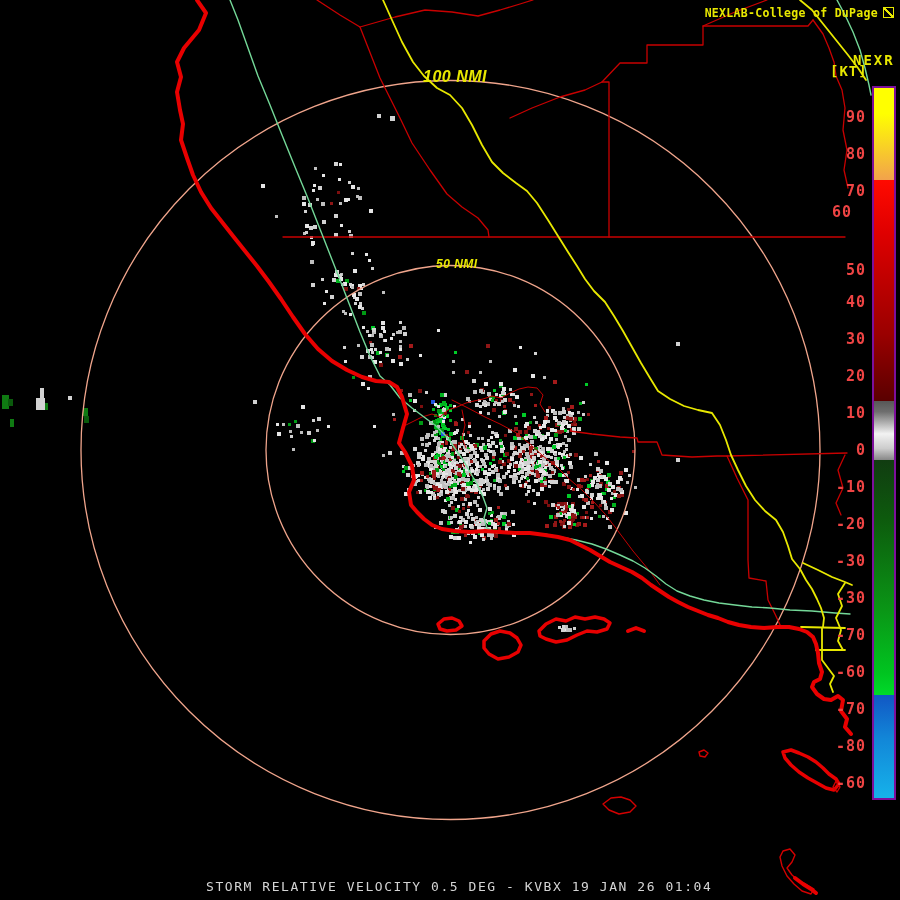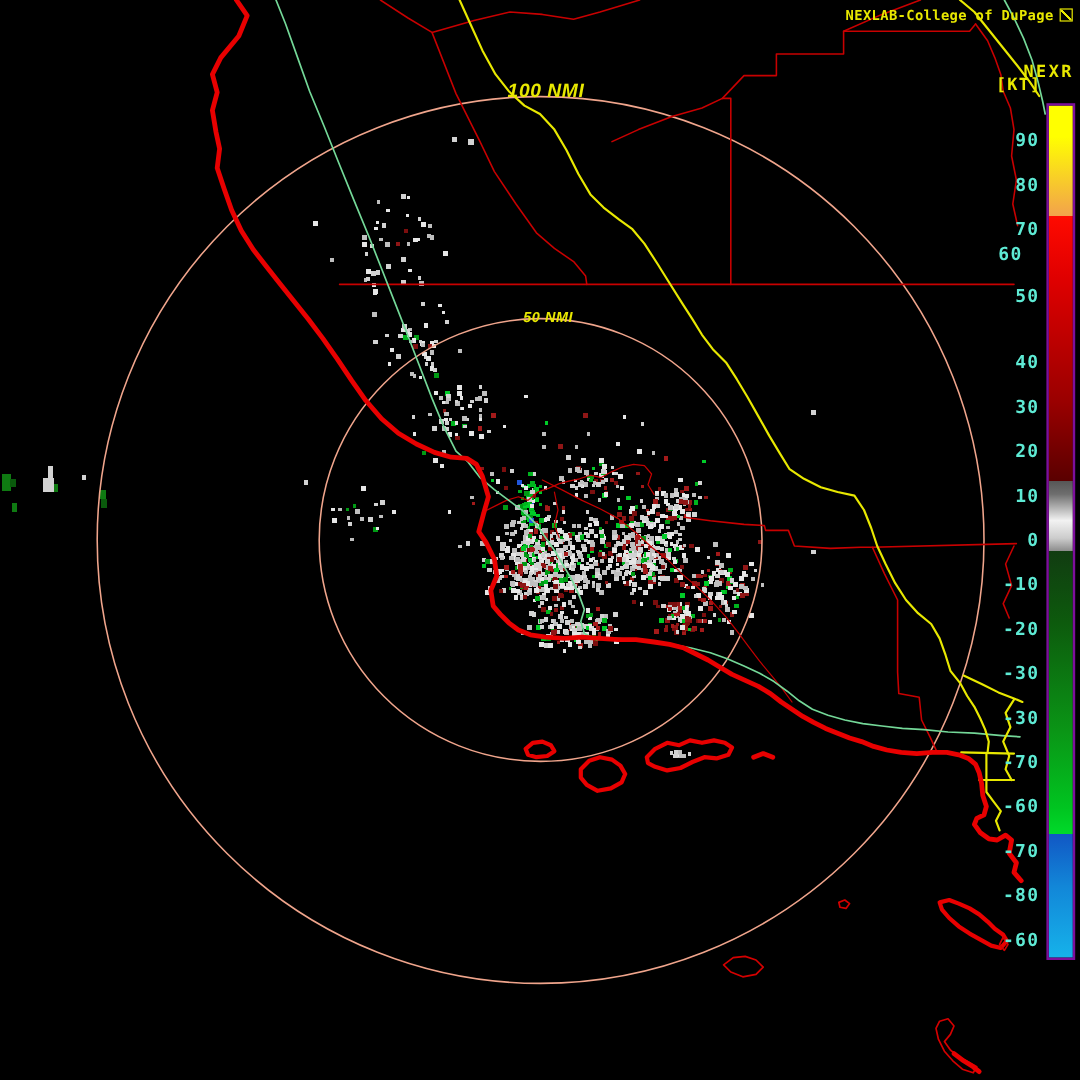--- a/index.html
+++ b/index.html
@@ -9,21 +9,21 @@
   .lbl{position:absolute;color:#e8e800;white-space:pre;}
   #title{top:6px;right:6px;font-size:11.5px;font-weight:bold;letter-spacing:.3px;}
   .logo{display:inline-block;width:9px;height:9px;border:1px solid #e8e800;margin-left:5px;
         vertical-align:-1px;background:linear-gradient(45deg,transparent 42%,#e8e800 42%,#e8e800 58%,transparent 58%);}
   #nexr{top:52px;left:853px;font-size:14px;font-weight:bold;letter-spacing:2px;}
   #kt{top:63px;left:830px;font-size:14px;font-weight:bold;letter-spacing:1px;}
   #ring100{top:68px;left:423px;font-family:"Liberation Sans",sans-serif;font-style:italic;font-weight:bold;font-size:16px;letter-spacing:.5px;}
   #ring50{top:257px;left:436px;font-family:"Liberation Sans",sans-serif;font-style:italic;font-weight:bold;font-size:12px;letter-spacing:.5px;text-align:right;}
   #caption{top:879px;left:206px;color:#d4d4d4;font-size:13px;letter-spacing:1.55px;}
   #cbar{position:absolute;left:872px;top:86px;width:20px;height:710px;border:2px solid #7d0f9b;}
-  .tick{position:absolute;left:818px;width:48px;text-align:right;color:#5eead4;
+  .tick{position:absolute;left:818px;width:48px;text-align:right;color:#ef4444;
         font-size:15px;font-weight:bold;letter-spacing:1px;line-height:16px;}
 </style>
 </head>
 <body>
 
 <div id="screen">
   <svg id="map" width="900" height="900">
       <g shape-rendering="crispEdges">
         <rect x="334" y="233" width="4" height="4" fill="#d2d2d2"></rect>
         <rect x="340" y="224" width="3" height="3" fill="#e6e6e6"></rect>
@@ -1582,25 +1582,26 @@
   <div id="cbar" style="background: linear-gradient(rgb(255, 255, 0) 0%, rgb(255, 255, 0) 3.63%, rgb(242, 162, 76) 12.95%, rgb(255, 10, 0) 12.95%, rgb(224, 0, 0) 20.21%, rgb(154, 0, 0) 34.72%, rgb(90, 0, 0) 44.04%, rgb(86, 86, 86) 44.04%, rgb(110, 110, 110) 45.6%, rgb(242, 242, 242) 48.7%, rgb(204, 204, 204) 50.78%, rgb(138, 138, 138) 52.33%, rgb(17, 60, 17) 52.33%, rgb(13, 90, 13) 60.62%, rgb(10, 150, 22) 73.58%, rgb(0, 196, 32) 82.38%, rgb(0, 218, 42) 85.49%, rgb(17, 87, 196) 85.49%, rgb(18, 135, 216) 91.71%, rgb(22, 178, 234) 100%);"></div>
 
   <div id="title" class="lbl"><span>NEXLAB-College of DuPage</span><span class="logo"></span></div>
 
   <div id="nexr" class="lbl">NEXR</div>
   <div id="kt" class="lbl">[KT]</div>
 
   <div id="ring100" class="lbl">100 NMI</div>
   <div id="ring50" class="lbl">50 NMI</div>
 
+  <div id="caption" class="lbl">STORM RELATIVE VELOCITY 0.5 DEG - KVBX 19 JAN 26 01:04</div>
 <div class="tick" style="top: 109px;">90</div>
     <div class="tick" style="top: 146px;">80</div>
     <div class="tick" style="top: 183px;">70</div>
     <div class="tick" style="top: 204px; text-align: center;">60</div>
-    <div class="tick" style="top: 239px;">50</div>
+    <div class="tick" style="top: 262px;">50</div>
     <div class="tick" style="top: 294px;">40</div>
     <div class="tick" style="top: 331px;">30</div>
     <div class="tick" style="top: 368px;">20</div>
     <div class="tick" style="top: 405px;">10</div>
     <div class="tick" style="top: 442px;">0</div>
     <div class="tick" style="top: 479px;">-10</div>
     <div class="tick" style="top: 516px;">-20</div>
     <div class="tick" style="top: 553px;">-30</div>
     <div class="tick" style="top: 590px;">-30</div>
     <div class="tick" style="top: 627px;">-70</div>

